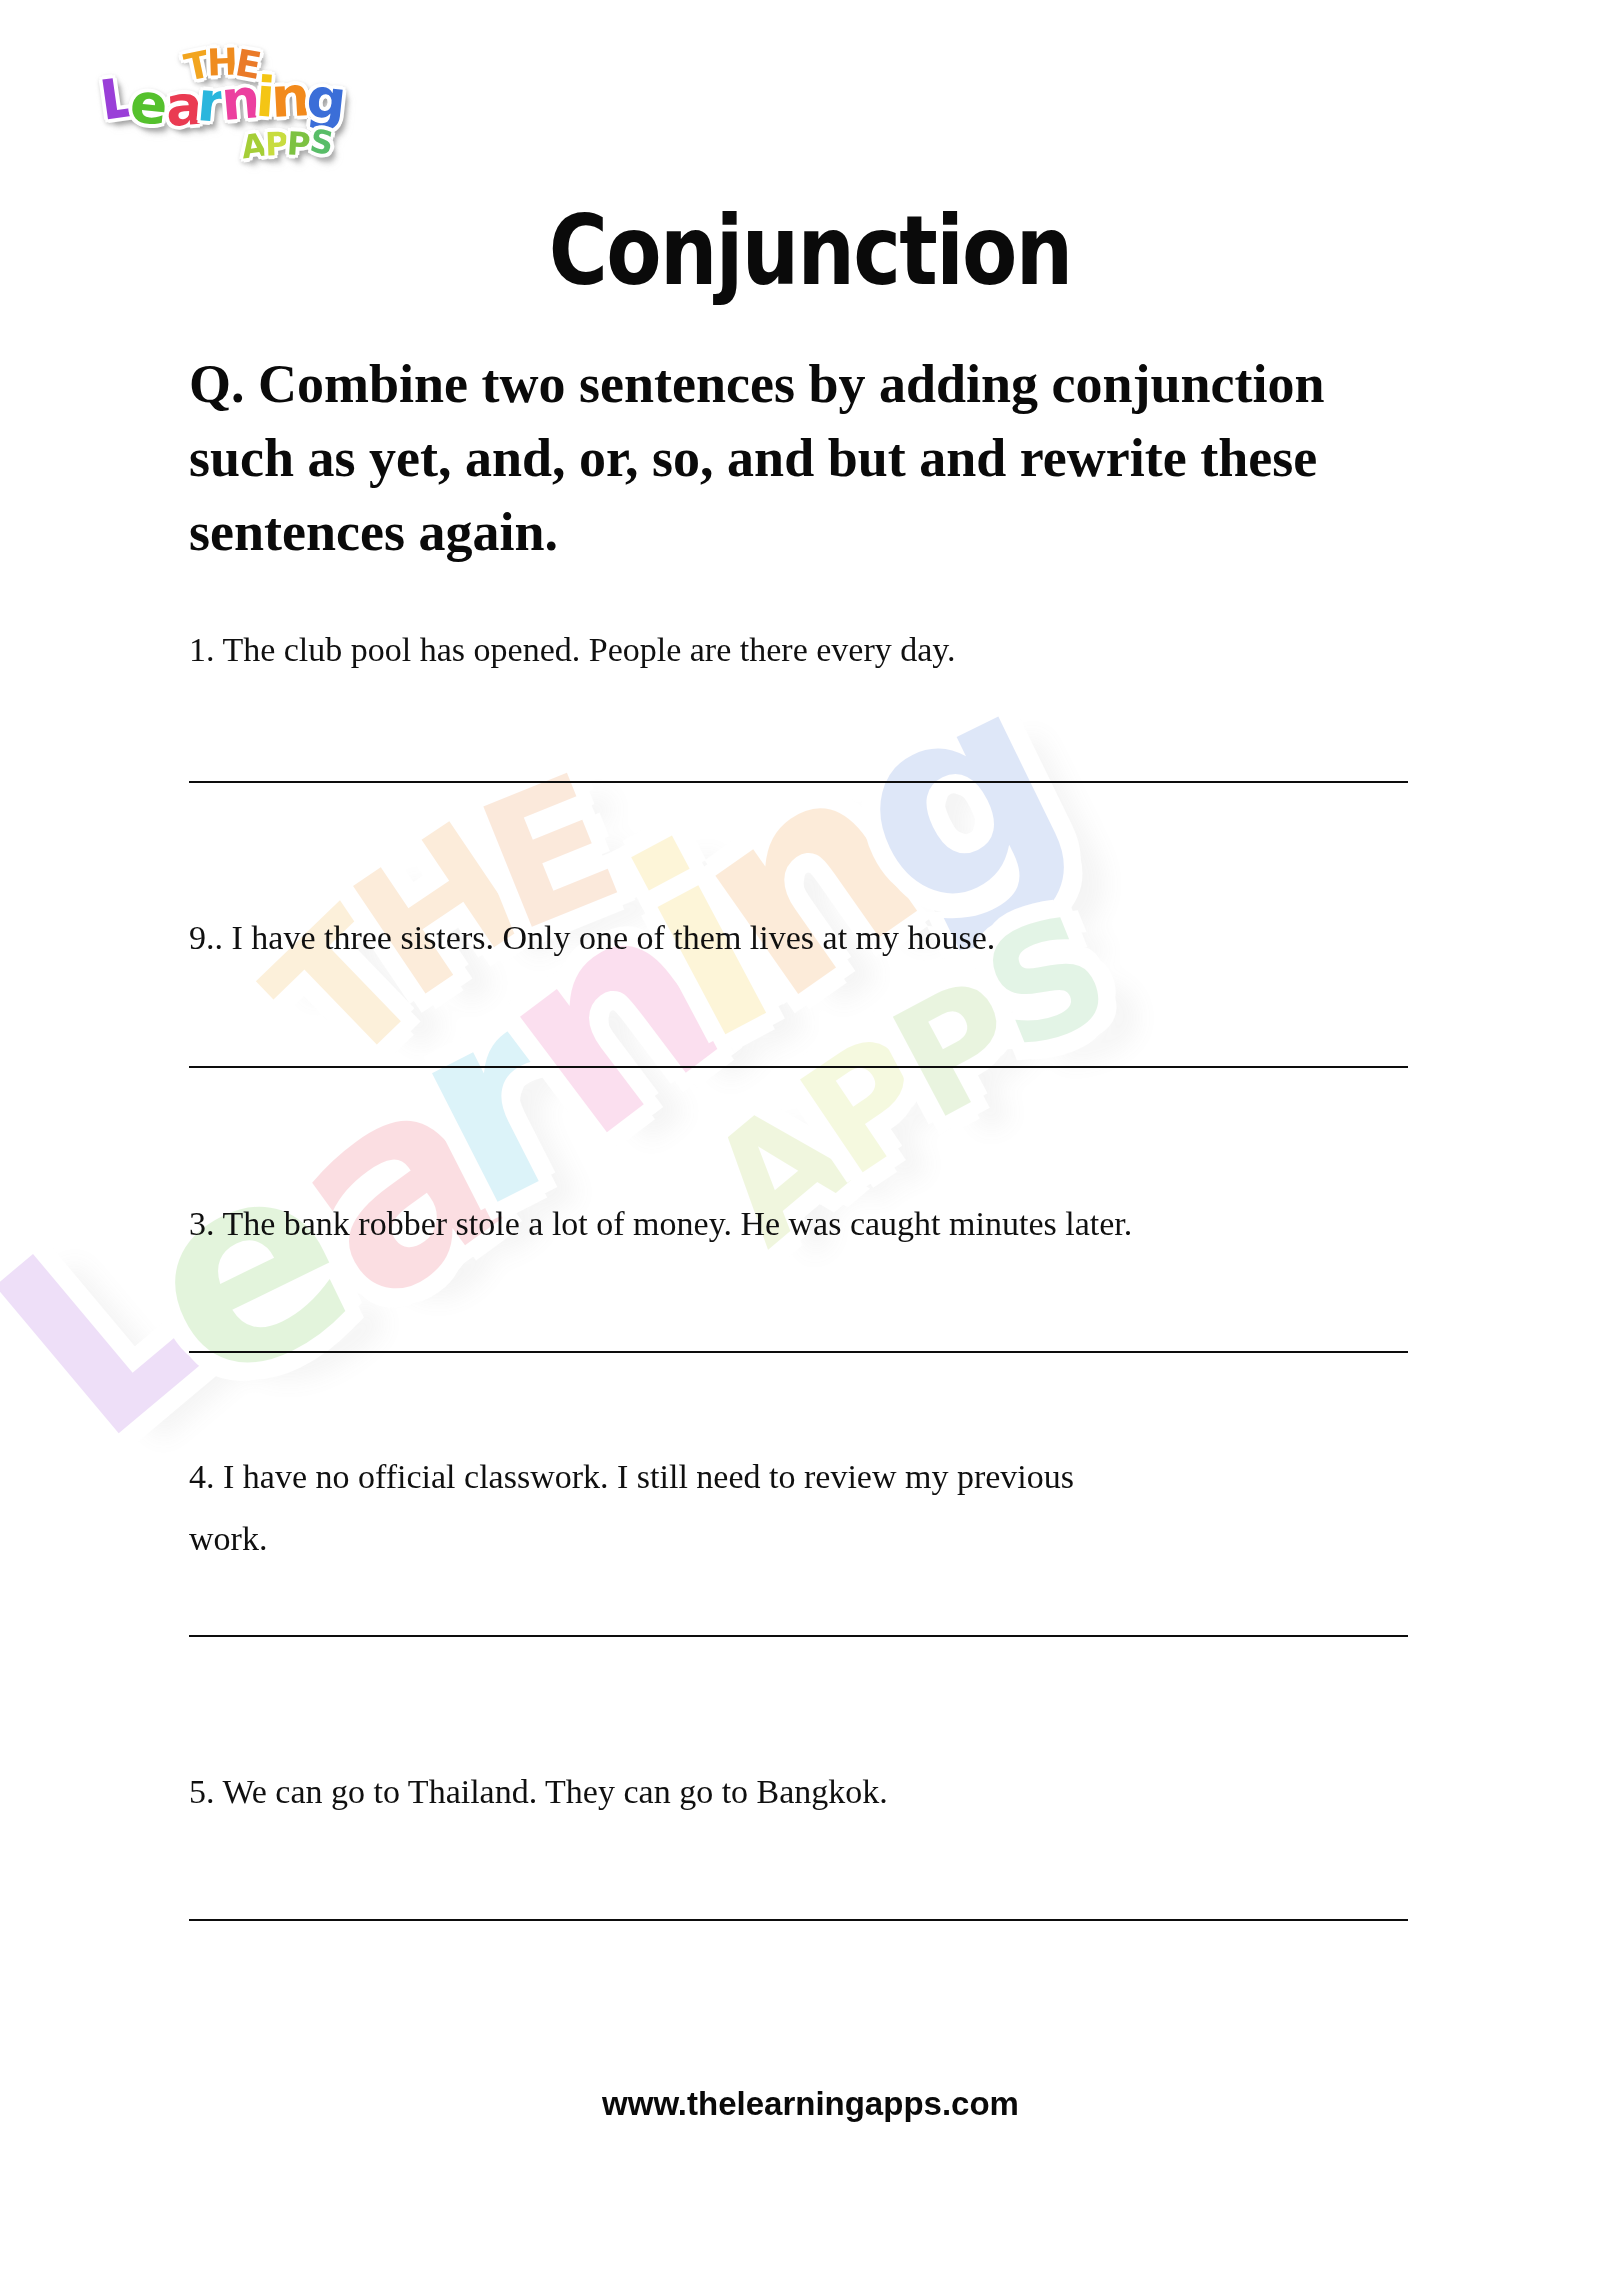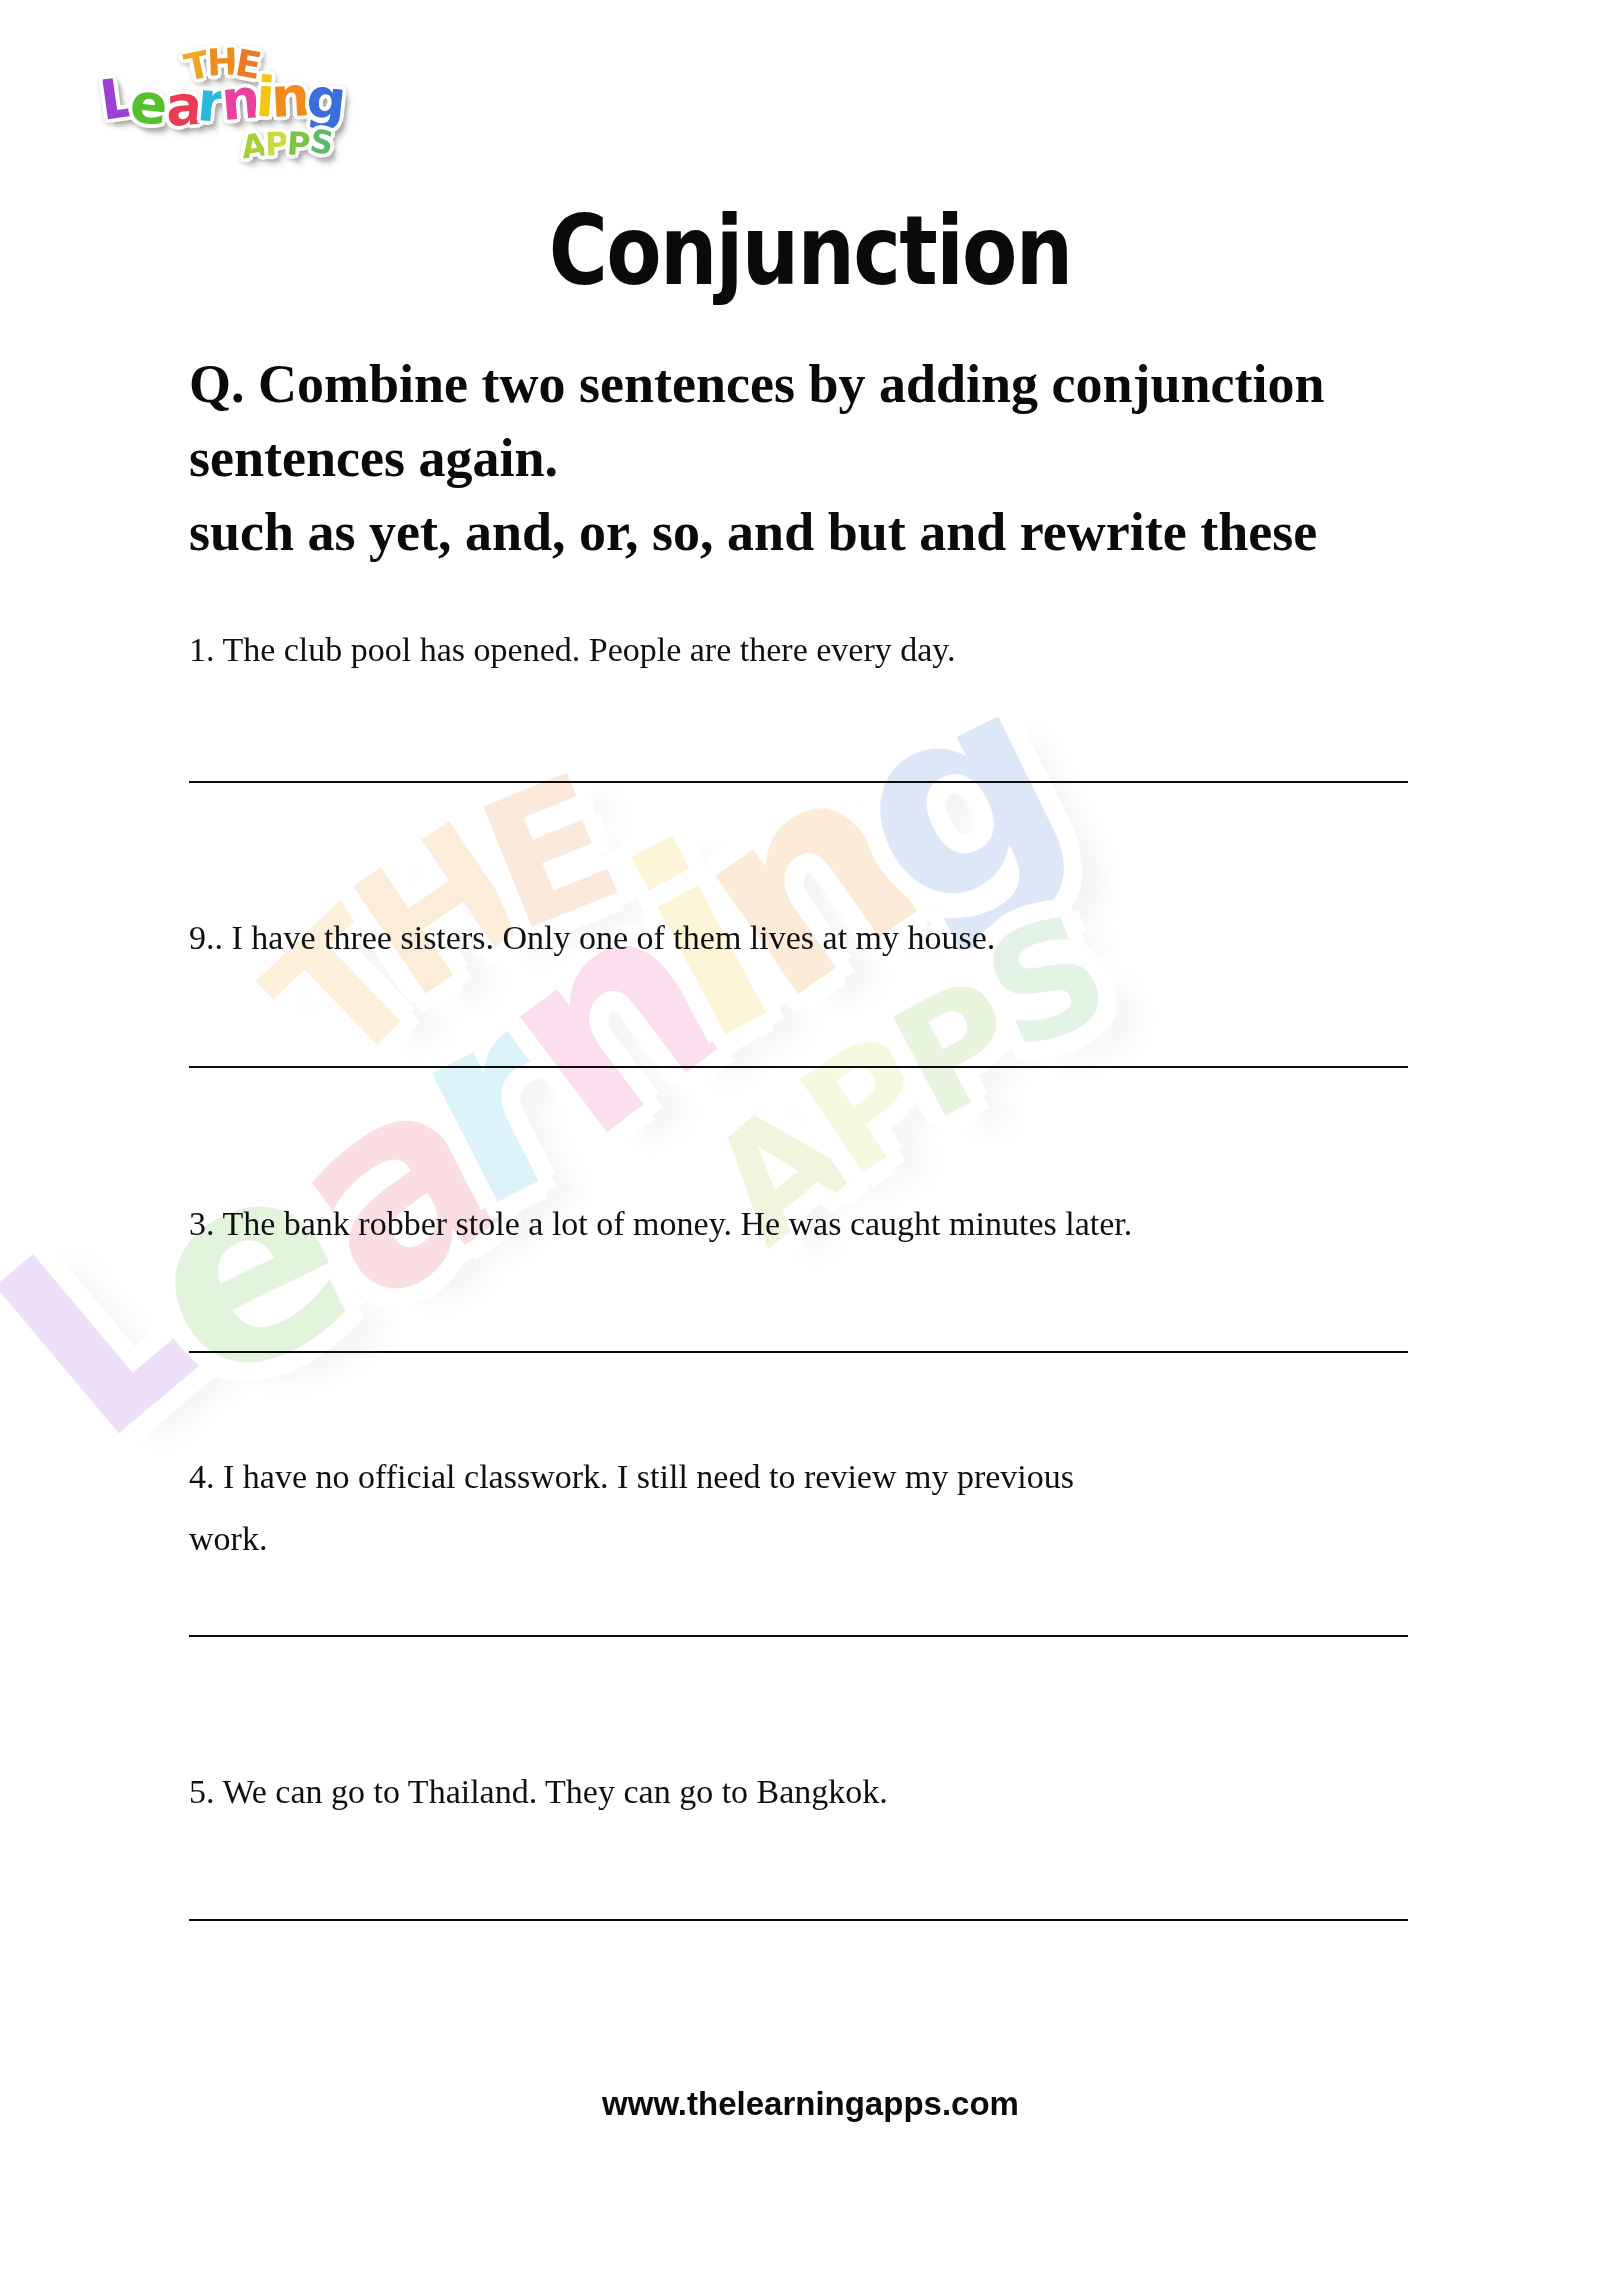--- a/index.html
+++ b/index.html
@@ -92,22 +92,22 @@
         <span style="color: rgb(165, 206, 55);">A</span><span style="color: rgb(200, 220, 63);">P</span><span style="color: rgb(125, 194, 66);">P</span><span style="color: rgb(89, 189, 104);">S</span>
       </div>
     </div>
 
     <div class="title">
       <span class="title-inner">Conjunction</span>
     </div>
 
     <div class="question">
       <div class="q-line">Q. Combine two sentences by adding conjunction</div>
+      <div class="q-line">such as yet, and, or, so, and but and rewrite these</div>
       <div class="q-line">sentences again.</div>
-      <div class="q-line">such as yet, and, or, so, and but and rewrite these</div>
     </div>
 
     <div class="sentence" style="top:619px">
       <div class="s-line">1. The club pool has opened. People are there every day.</div>
     </div>
     <div class="answer-line" style="top:781px"></div>
 
     <div class="sentence" style="top:907px">
       <div class="s-line">9.. I have three sisters. Only one of them lives at my house.</div>
     </div>

